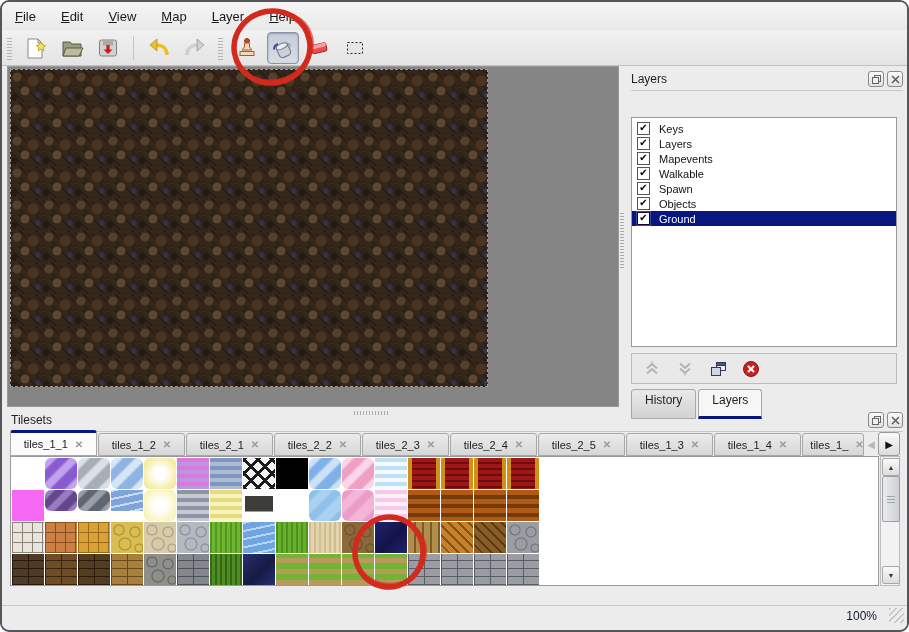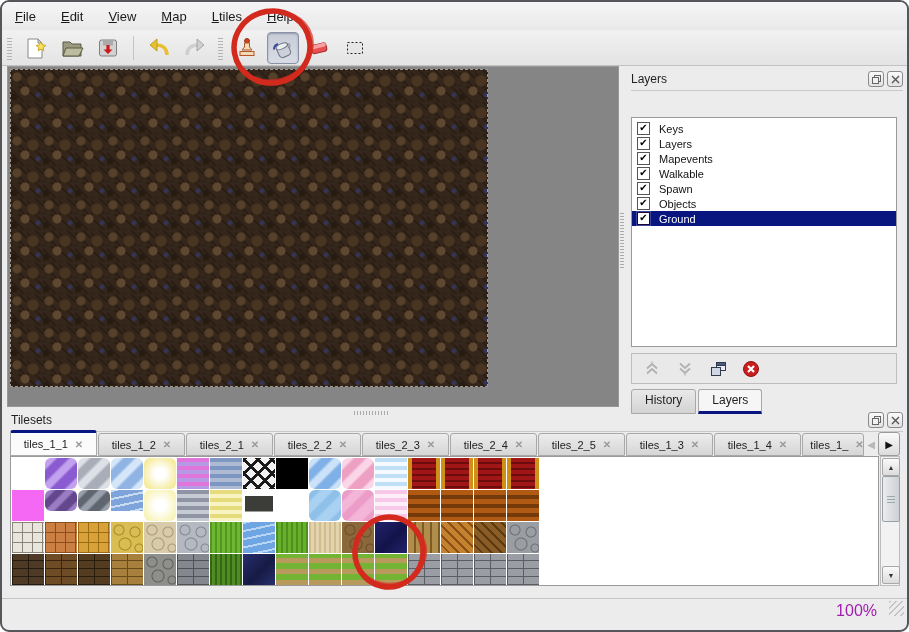--- a/index.html
+++ b/index.html
@@ -61,21 +61,21 @@
     border:1px solid #9a9a9a;box-sizing:border-box;padding-top:3px;overflow:hidden;}
   .lrow{height:15px;display:flex;align-items:center;padding-left:5px;font-size:11px;color:#111;gap:9px;}
   .lrow .cb{width:11px;height:11px;border:1px solid #555;background:#fff;font-size:10px;
     line-height:10px;text-align:center;color:#000;flex:none;}
   .lrow.selected{background:var(--sel,#0a1680);color:#fff;}
   .lrow.selected .cb{border-color:#203;box-shadow:0 0 0 1px #3a4aa0;}
   .layer-actions{position:absolute;left:4px;top:287px;width:266px;height:31px;background:#e9e9e9;
     border:1px solid #bdbdbd;box-sizing:border-box;display:flex;align-items:center;gap:13px;
     padding-left:10px;}
   .abtn{display:flex;align-items:center;justify-content:center;width:20px;height:20px;}
-  .side-tabs{position:absolute;left:4px;top:323px;height:25px;display:flex;font-size:12px;}
+  .side-tabs{position:absolute;left:4px;top:323px;height:30px;display:flex;font-size:12px;}
   .stab{padding:3px 13px 2px;border:1px solid #a8a8a8;background:linear-gradient(#e9e9e9,#d3d3d3);
     border-radius:3px 3px 0 0;margin-right:2px;color:#222;}
   .stab.active{background:#f6f6f6;border-bottom:3px solid var(--sel,#0a1680);padding-bottom:1px;}
   
   .tilesets-panel{position:absolute;left:5px;top:405px;width:900px;height:189px;}
   .ttabs{position:absolute;left:3px;top:23px;height:26px;display:flex;align-items:flex-end;}
   .ttab{width:87px;height:23px;box-sizing:border-box;display:flex;align-items:center;
     justify-content:center;gap:7px;font-size:11px;color:#222;border:1px solid #a8a8a8;
     background:linear-gradient(#ececec,#d6d6d6);border-radius:3px 3px 0 0;margin-right:1px;}
   .ttab.active{background:#fbfbfb;border-top:3px solid var(--sel,#0a1680);height:26px;}
@@ -94,22 +94,22 @@
   .vscroll{position:absolute;left:873px;top:49px;width:20px;height:130px;background:#f2f2f2;
     border:1px solid #bdbdbd;box-sizing:border-box;}
   .sbtn{position:absolute;left:1px;width:16px;height:16px;border:1px solid #a8a8a8;border-radius:2px;
     background:linear-gradient(#fafafa,#dcdcdc);display:flex;align-items:center;justify-content:center;
     font-size:7px;color:#333;}
   .sthumb{position:absolute;left:1px;top:19px;width:16px;height:44px;border:1px solid #9aa0a8;
     border-radius:2px;background:linear-gradient(90deg,#ececec,#ccd0d6);}
   .sthumb:after{content:"";position:absolute;left:4px;right:4px;top:19px;height:7px;
     background:repeating-linear-gradient(0deg,#9aa 0 1px,transparent 1px 3px);}
   
-  .statusbar{position:absolute;left:0;right:0;bottom:11px;height:20px;border-top:1px solid #c6c6c6;
-    background:#ececec;font-size:16px;color:#a21caf;}
+  .statusbar{position:absolute;left:0;right:0;bottom:4px;height:20px;border-top:1px solid #c6c6c6;
+    background:#ececec;font-size:12px;color:#0f172a;}
   .zoomlvl{position:absolute;right:30px;top:3px;}
   .grip{position:absolute;right:3px;bottom:3px;width:15px;height:15px;
     background:repeating-linear-gradient(135deg,#c4c4c4 0 1.5px,transparent 1.5px 4.5px);}
   
   .annot{position:absolute;inset:0;pointer-events:none;z-index:60;}
 </style>
 </head>
 <body>
 
 <div class="window">
@@ -117,21 +117,21 @@
   <div class="menubar">
 
       <div class="mitem"><span class="u">F</span><span>ile</span></div>
 
       <div class="mitem"><span class="u">E</span><span>dit</span></div>
 
       <div class="mitem"><span class="u">V</span><span>iew</span></div>
 
       <div class="mitem"><span class="u">M</span><span>ap</span></div>
 
-      <div class="mitem"><span class="u">L</span><span>tiles</span></div>
+      <div class="mitem"><span class="u">L</span><span>ayer</span></div>
 
       <div class="mitem"><span class="u">H</span><span>elp</span></div>
     </div>
 
   <div class="toolbar">
     <div class="thandle"></div>
     <div class="tbtn">
       <svg width="24" height="24" viewBox="0 0 24 24">
         <path d="M4 3h10l4 4v15H4z" fill="#ffffff" stroke="#8a8a8a"></path>
         <path d="M14 3l4 4h-4z" fill="#d8d8d8" stroke="#8a8a8a"></path>

